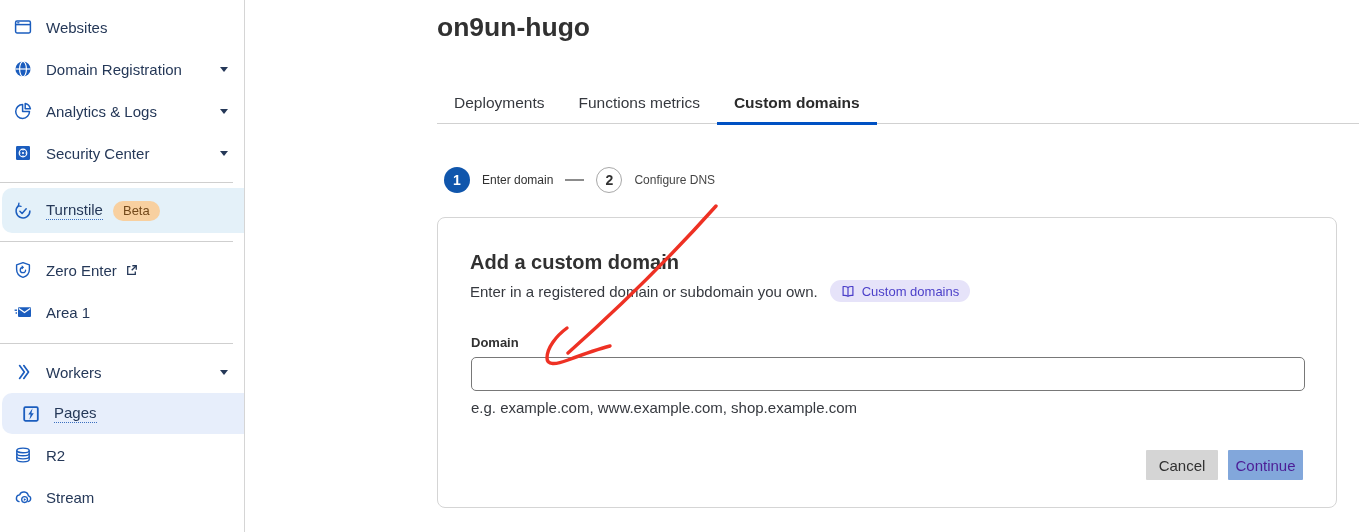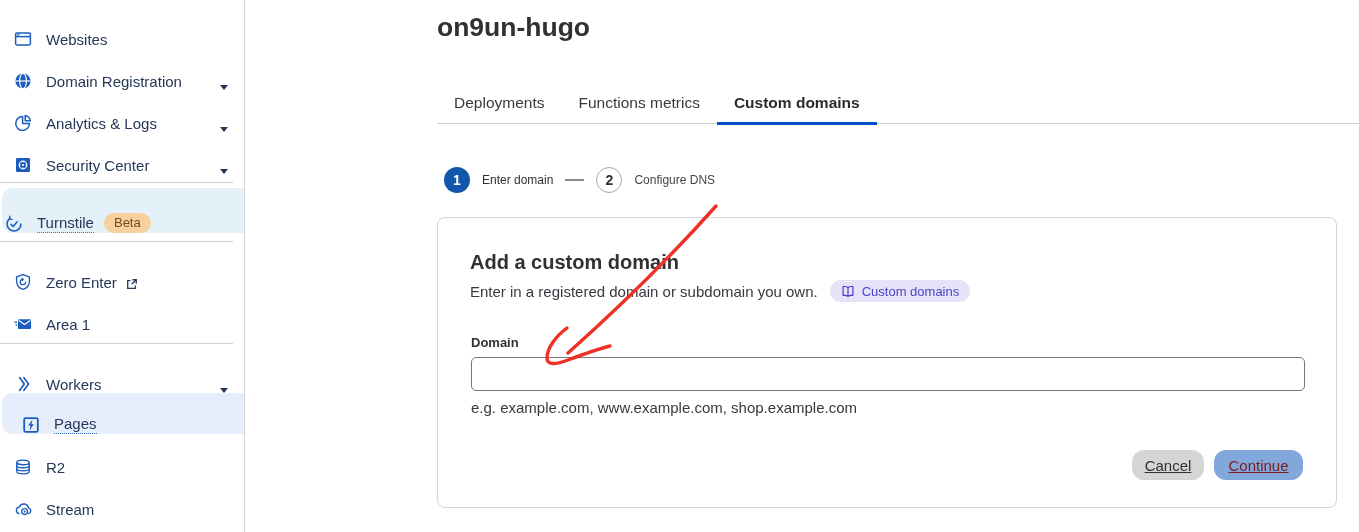--- a/index.html
+++ b/index.html
@@ -2,30 +2,30 @@
 <html><head>
 <meta charset="utf-8">
 <style>
   * { margin:0; padding:0; box-sizing:border-box; }
   body { background:#fff; font-family:"Liberation Sans", sans-serif; }
   .page { position:relative; width:1359px; height:532px; background:#fff; overflow:hidden; }
 
   
   .sidebar { position:absolute; left:0; top:0; width:245px; height:532px; background:#fff;
              border-right:1px solid #d5d5d5; }
-  .side-item { height:42px; display:flex; align-items:flex-end; padding-left:14px; padding-right:16px;
+  .side-item { height:42px; display:flex; align-items:center; padding-left:14px; padding-right:16px;
                cursor:pointer; position:relative; }
   .side-item:first-child { margin-top:6px; }
   .side-icon { width:18px; height:18px; flex:0 0 18px; display:flex; align-items:center; justify-content:center; }
   .side-label { margin-left:14px; font-size:15px; color:#253858; white-space:nowrap; }
   .dotted { border-bottom:1.6px dotted #3b6fc0; padding-bottom:1px; }
   .chev { margin-left:auto; width:0; height:0; border-left:4.5px solid transparent;
           border-right:4.5px solid transparent; border-top:5.5px solid #253858; }
   .side-divider { height:1px; width:233px; background:#cfcfcf; }
-  .hl-turnstile { background:#e4f1f9; border-radius:10px 0 0 10px; margin-left:2px; padding-left:3px;
+  .hl-turnstile { background:#e4f1f9; border-radius:10px 0 0 10px; margin-left:2px; padding-left:12px;
                   height:45px; margin-top:5px; }
   .hl-pages { background:#e7eefb; border-radius:10px 0 0 10px; margin-left:2px; padding-left:20px; height:41px; }
   .beta-badge { margin-left:10px; background:#f8d0a0; color:#73491b; font-size:13px;
                 padding:2px 10px 3px; border-radius:10px; }
   .ext-icon { margin-left:8px; display:flex; align-items:center; }
 
   
   .page-title { position:absolute; left:437px; top:12px; font-size:26.5px; font-weight:700; color:#313131; }
 
   .tabs { position:absolute; left:437px; right:0; top:83px; height:41px; display:flex;
@@ -53,24 +53,24 @@
   .card-desc { font-size:15px; color:#36393f; }
   .docs-pill { margin-left:12px; display:flex; align-items:center; background:#e6e3f9; color:#4b3fc9;
                font-size:13px; height:22px; padding:0 11px; border-radius:11px; cursor:pointer; }
   .docs-pill .book { margin-right:7px; display:flex; align-items:center; }
   .field-label { position:absolute; left:33px; top:117px; font-size:13px; font-weight:700; color:#313131; }
   .domain-input { position:absolute; left:33px; top:139px; width:834px; height:34px;
                   border:1px solid #787878; border-radius:5px; font-size:15px; padding:0 10px;
                   font-family:"Liberation Sans", sans-serif; outline:none; background:#fff; }
   .helper { position:absolute; left:33px; top:181px; font-size:15px; color:#36393f; }
   .btn-row { position:absolute; right:33px; top:232px; display:flex; }
-  .btn { height:30px; border:none; border-radius:12px; font-size:15px;
-         font-family:"Liberation Sans", sans-serif; cursor:pointer;text-decoration:underline; }
+  .btn { height:30px; border:none; border-radius:1px; font-size:15px;
+         font-family:"Liberation Sans", sans-serif; cursor:pointer; }
   .btn-cancel { width:72px; background:#d5d5d5; color:#313131; }
-  .btn-continue { width:89px; background:#82a7db; color:#7f1d1d; margin-left:10px; }
+  .btn-continue { width:75px; background:#82a7db; color:#4c1d95; margin-left:10px; }
 
   .arrow-overlay { position:absolute; left:520px; top:195px; width:230px; height:185px;
                    pointer-events:none; z-index:5; }
 </style>
 </head>
 <body>
 
 <div class="page">
 
   <nav class="sidebar">

